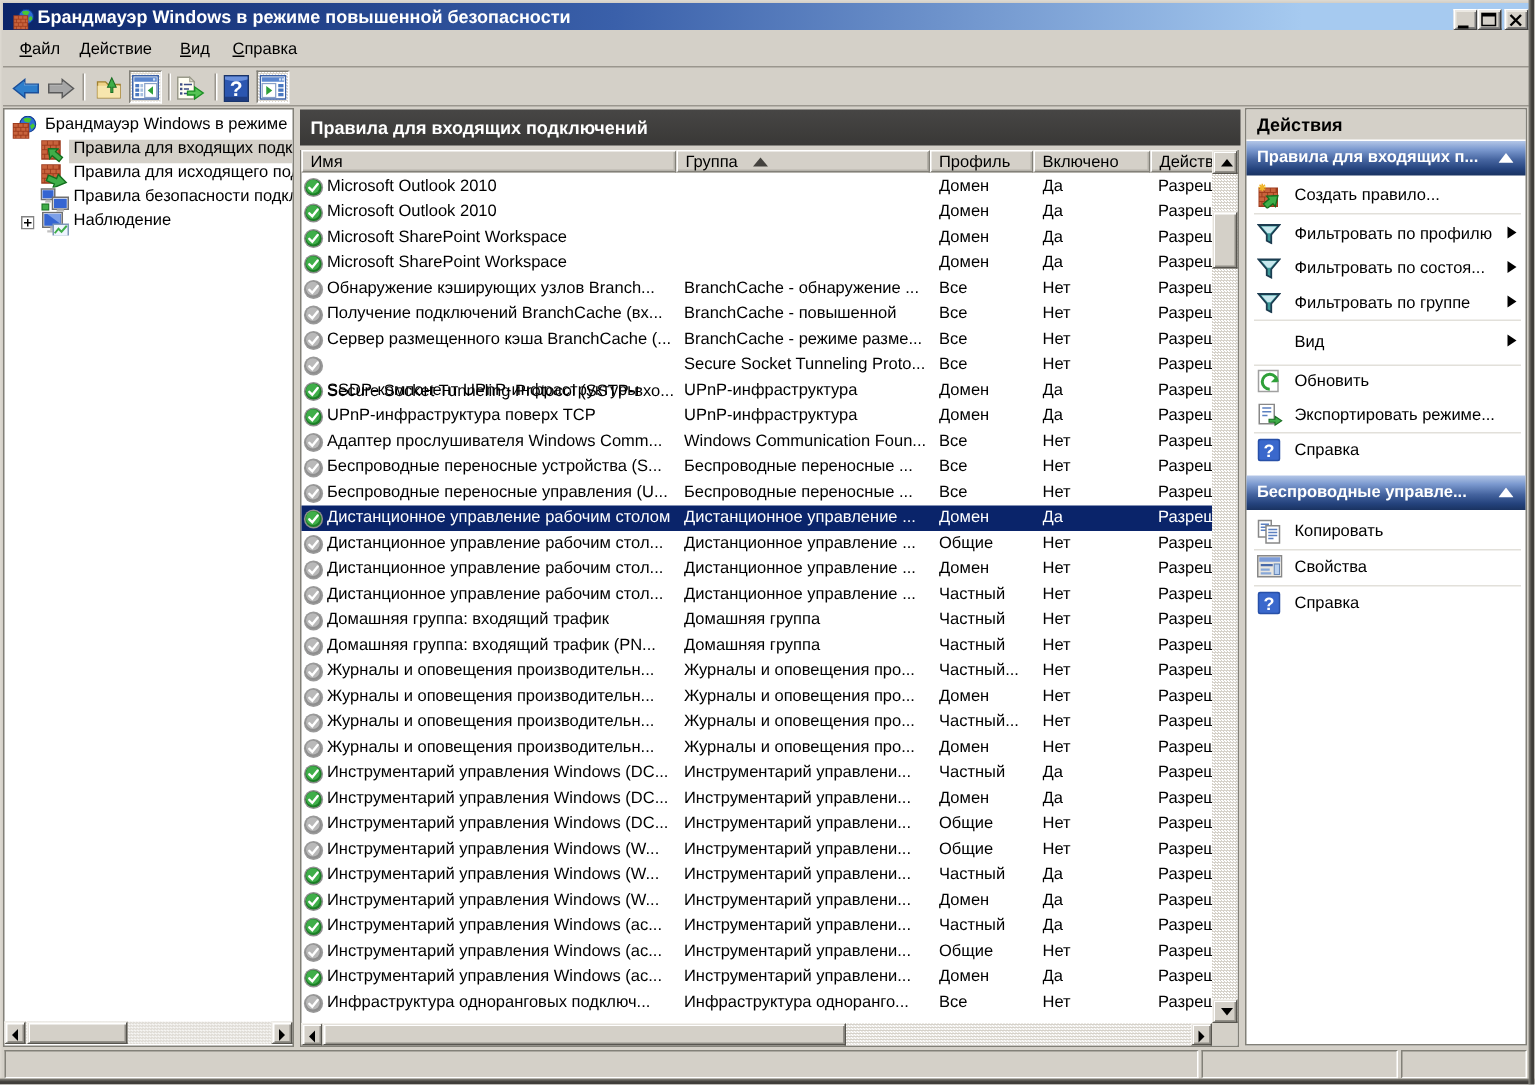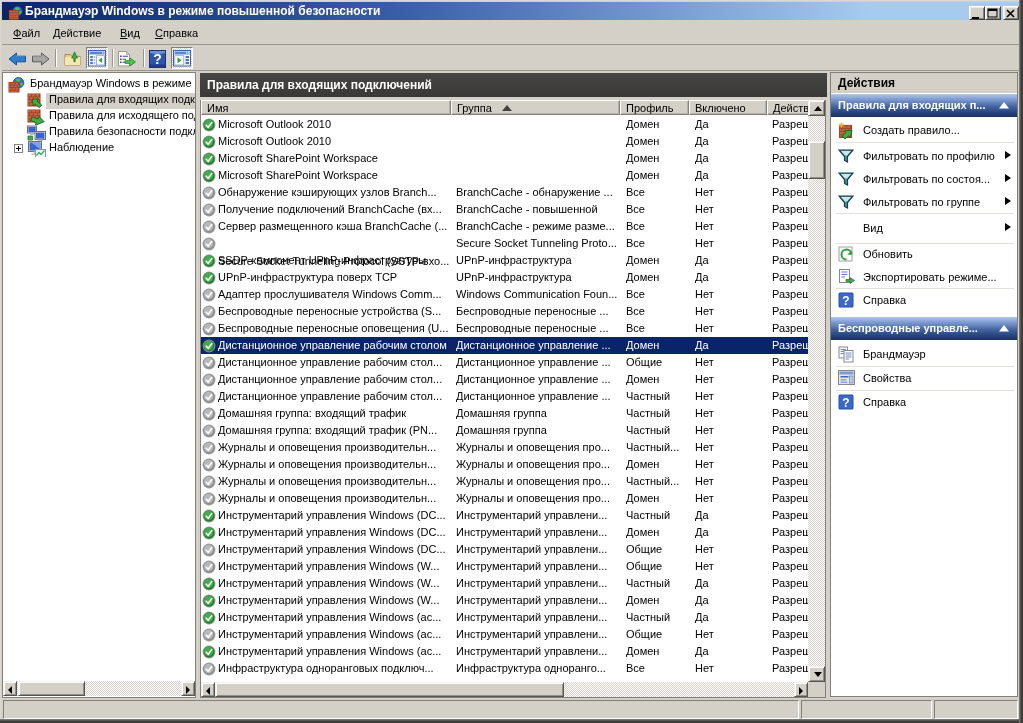--- a/index.html
+++ b/index.html
@@ -389,21 +389,21 @@
 <div class="lc" style="left:456px;top:303px;width:162px;line-height:17px;color:#000">Беспроводные переносные ...</div>
 <div class="lc" style="left:626px;top:303px;width:62px;line-height:17px;color:#000">Все</div>
 <div class="lc" style="left:695px;top:303px;width:70px;line-height:17px;color:#000">Нет</div>
 <div class="lc" style="left:772px;top:303px;width:36px;line-height:17px;color:#000">Разрешить</div>
 <svg class="ck" style="left:202px;top:322px" width="14" height="14" viewBox="0 0 14 14">
     <circle cx="7" cy="7" r="6.4" fill="#9a9a9a"></circle>
     <circle cx="7" cy="7" r="5.4" fill="#8e8e8e"></circle>
     <circle cx="6.6" cy="6.4" r="4.6" fill="#b9b9b9"></circle>
     <path d="M4.2 7.2 L6.2 9.2 L9.8 4.6" stroke="#fff" stroke-width="1.6" fill="none" stroke-linecap="round"></path>
   </svg>
-<div class="lc" style="left:218px;top:320px;width:233px;line-height:17px;color:#000">Беспроводные переносные оповещения (U...</div>
+<div class="lc" style="left:218px;top:320px;width:233px;line-height:17px;color:#000">Беспроводные переносные управления (U...</div>
 <div class="lc" style="left:456px;top:320px;width:162px;line-height:17px;color:#000">Беспроводные переносные ...</div>
 <div class="lc" style="left:626px;top:320px;width:62px;line-height:17px;color:#000">Все</div>
 <div class="lc" style="left:695px;top:320px;width:70px;line-height:17px;color:#000">Нет</div>
 <div class="lc" style="left:772px;top:320px;width:36px;line-height:17px;color:#000">Разрешить</div>
 <div class="ab" style="left:201px;top:337px;width:607px;height:17px;background:#0a246a"></div>
 <svg class="ck" style="left:202px;top:339px" width="14" height="14" viewBox="0 0 14 14">
     <circle cx="7" cy="7" r="6.4" fill="#8f8f8f"></circle>
     <circle cx="7" cy="7" r="5.4" fill="#1b7e26"></circle>
     <circle cx="6.6" cy="6.4" r="4.6" fill="#3fae49"></circle>
     <path d="M4.2 7.2 L6.2 9.2 L9.8 4.6" stroke="#fff" stroke-width="1.6" fill="none" stroke-linecap="round"></path>
@@ -731,21 +731,21 @@
     <svg class="ab" style="left:6px;top:-8px" width="17" height="17" viewBox="0 0 17 17">
       <rect x="1" y="1" width="8.5" height="11" fill="#fff" stroke="#888"></rect>
       <g stroke="#5c80c0" stroke-width="0.9">
         <path d="M2.5 3.5 L8 3.5 M2.5 5.5 L8 5.5 M2.5 7.5 L6 7.5"></path>
       </g>
       <rect x="6" y="4.5" width="9" height="11.5" fill="#fff" stroke="#888"></rect>
       <g stroke="#5c80c0" stroke-width="0.9">
         <path d="M7.5 7 L13.5 7 M7.5 9 L13.5 9 M7.5 11 L13.5 11 M7.5 13 L11 13"></path>
       </g>
     </svg>
-    <span class="txt">Брандмауэр</span>
+    <span class="txt">Копировать</span>
   </div>
 <div class="actsep" style="left:836px;top:366px"></div>
 <div class="actitem" style="left:832px;top:378px;height:0">
     <svg class="ab" style="left:6px;top:-8px" width="17" height="16" viewBox="0 0 17 16">
       <rect x="0.5" y="0.5" width="16" height="14" fill="#e8e6e0" stroke="#888"></rect>
       <rect x="1.5" y="1.5" width="14" height="3" fill="#7c9cd8"></rect>
       <rect x="2.5" y="6" width="8" height="1.5" fill="#4868a8"></rect>
       <rect x="2.5" y="9" width="6" height="1.5" fill="#88a8d8"></rect>
       <rect x="2.5" y="11.5" width="7" height="1.5" fill="#88a8d8"></rect>
       <rect x="11.5" y="6" width="3.5" height="7" fill="#b8d0f0" stroke="#6888b8" stroke-width="0.7"></rect>

